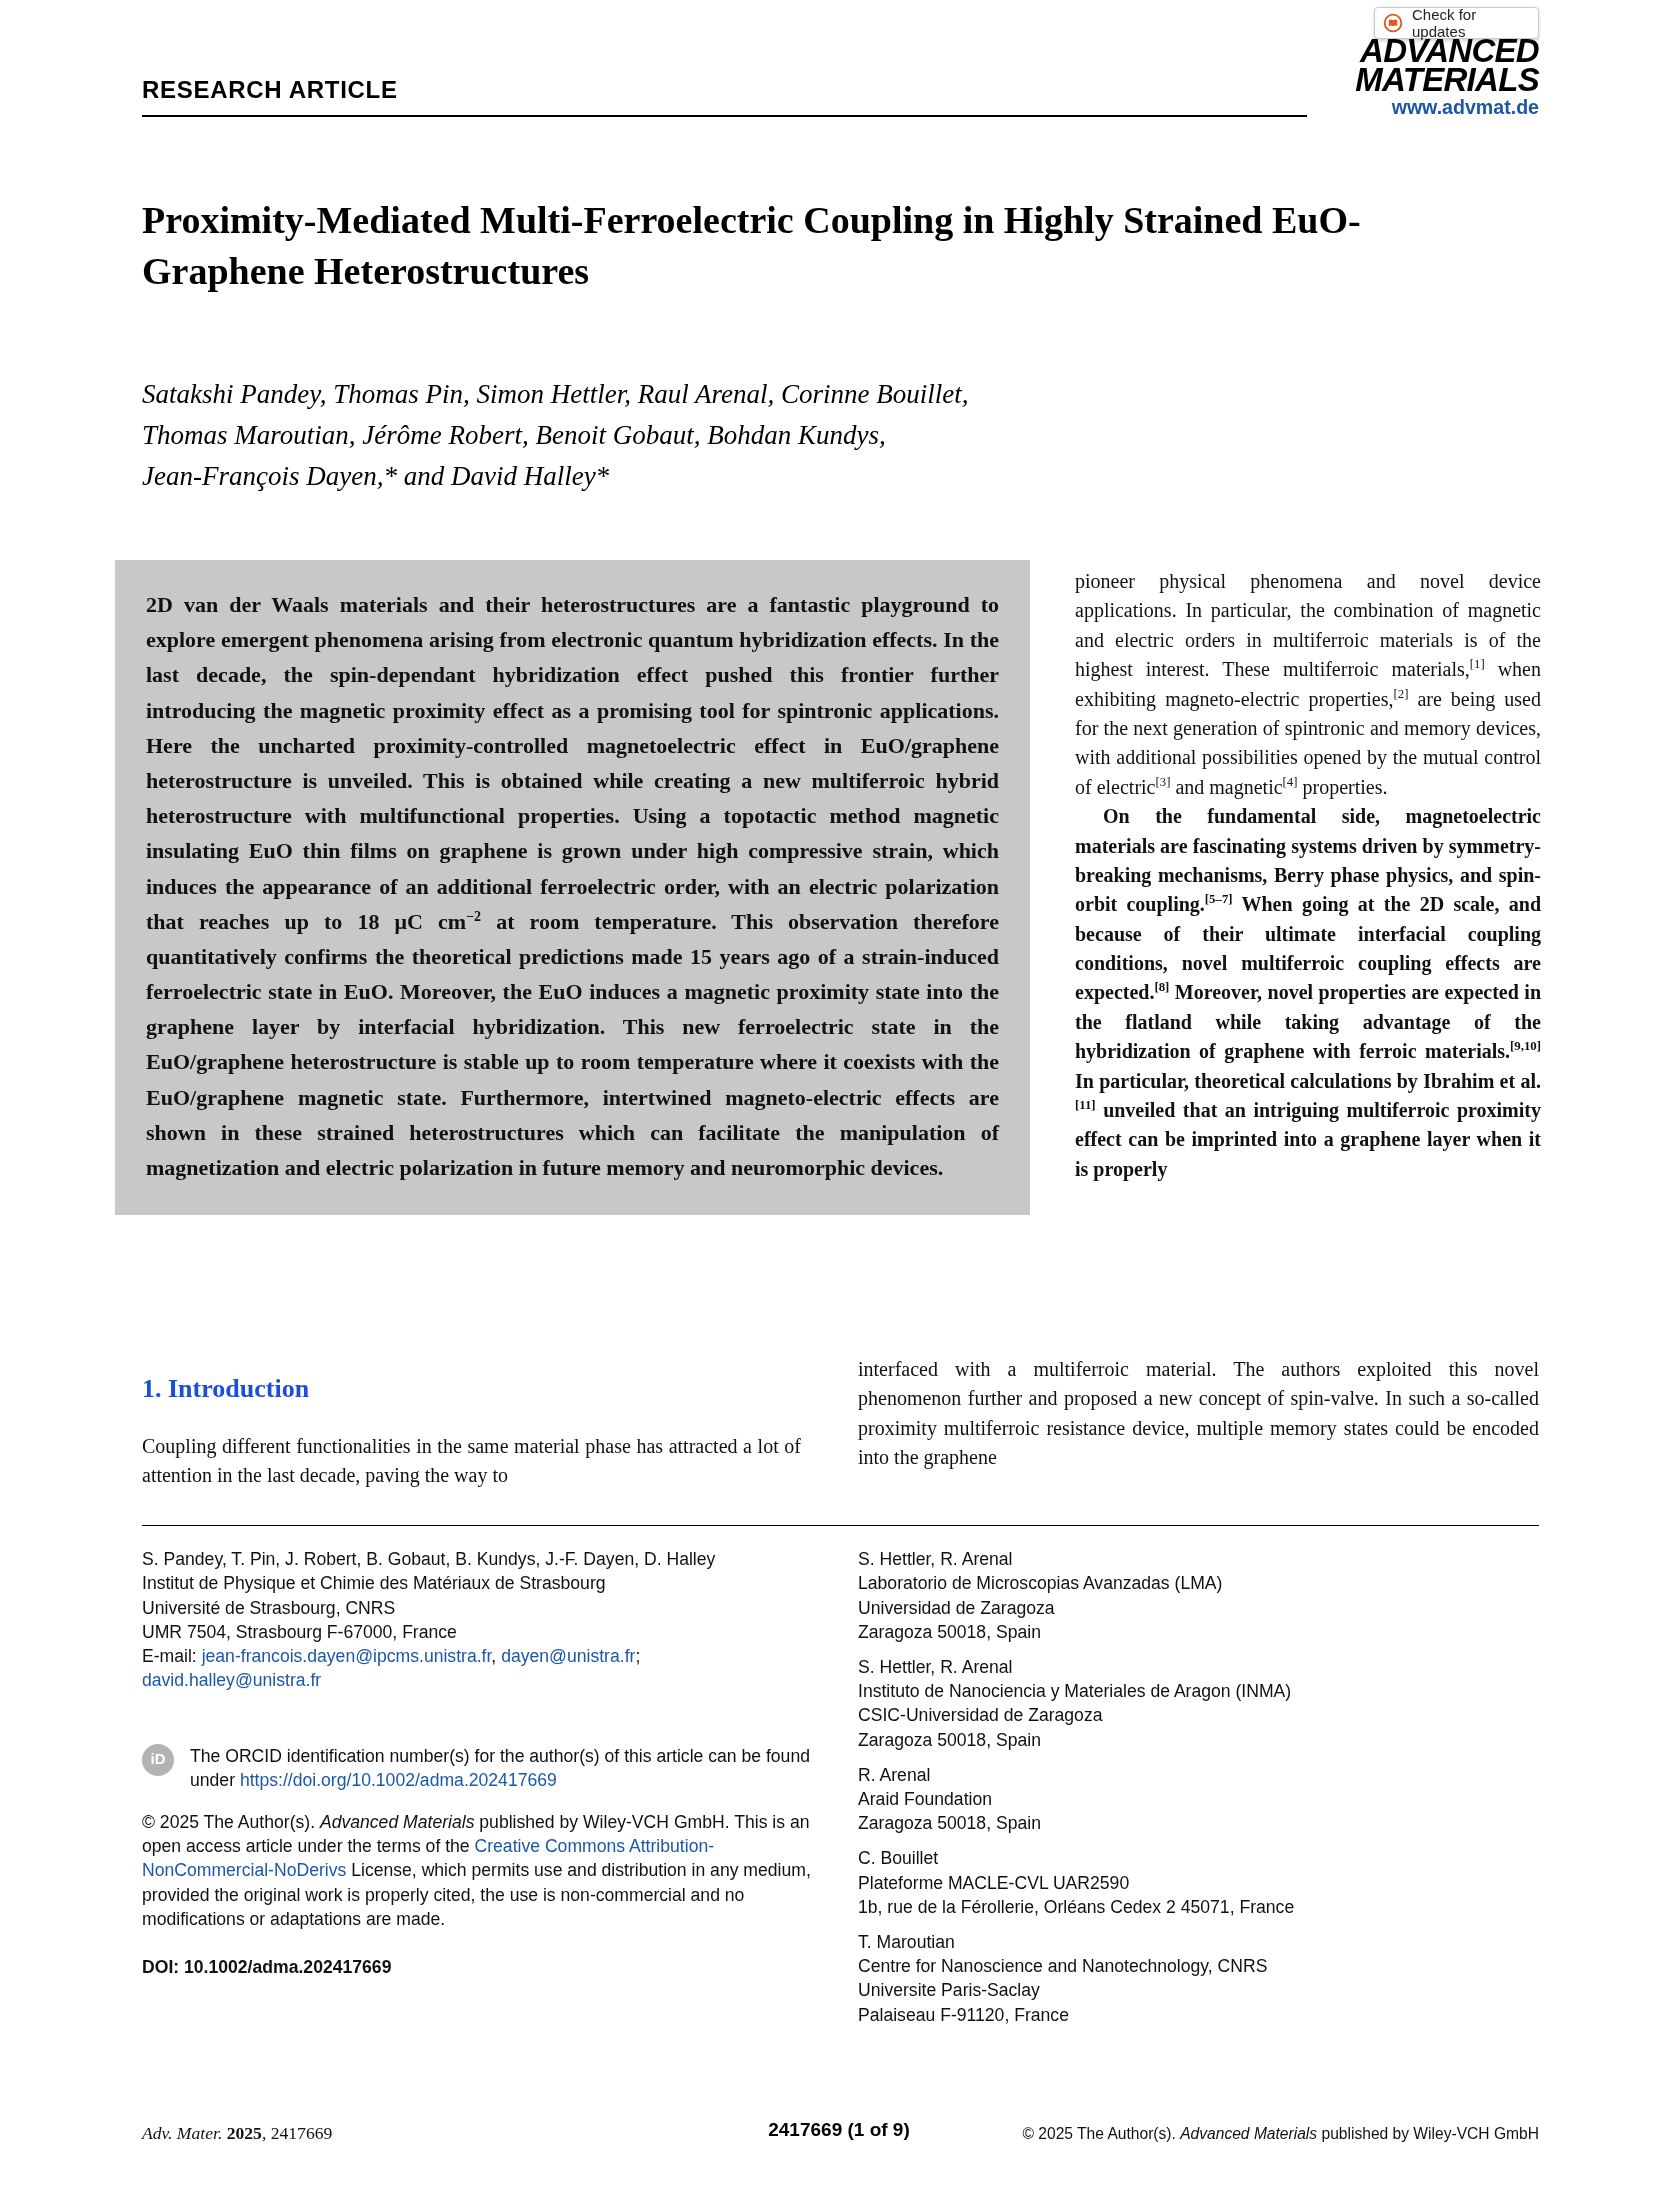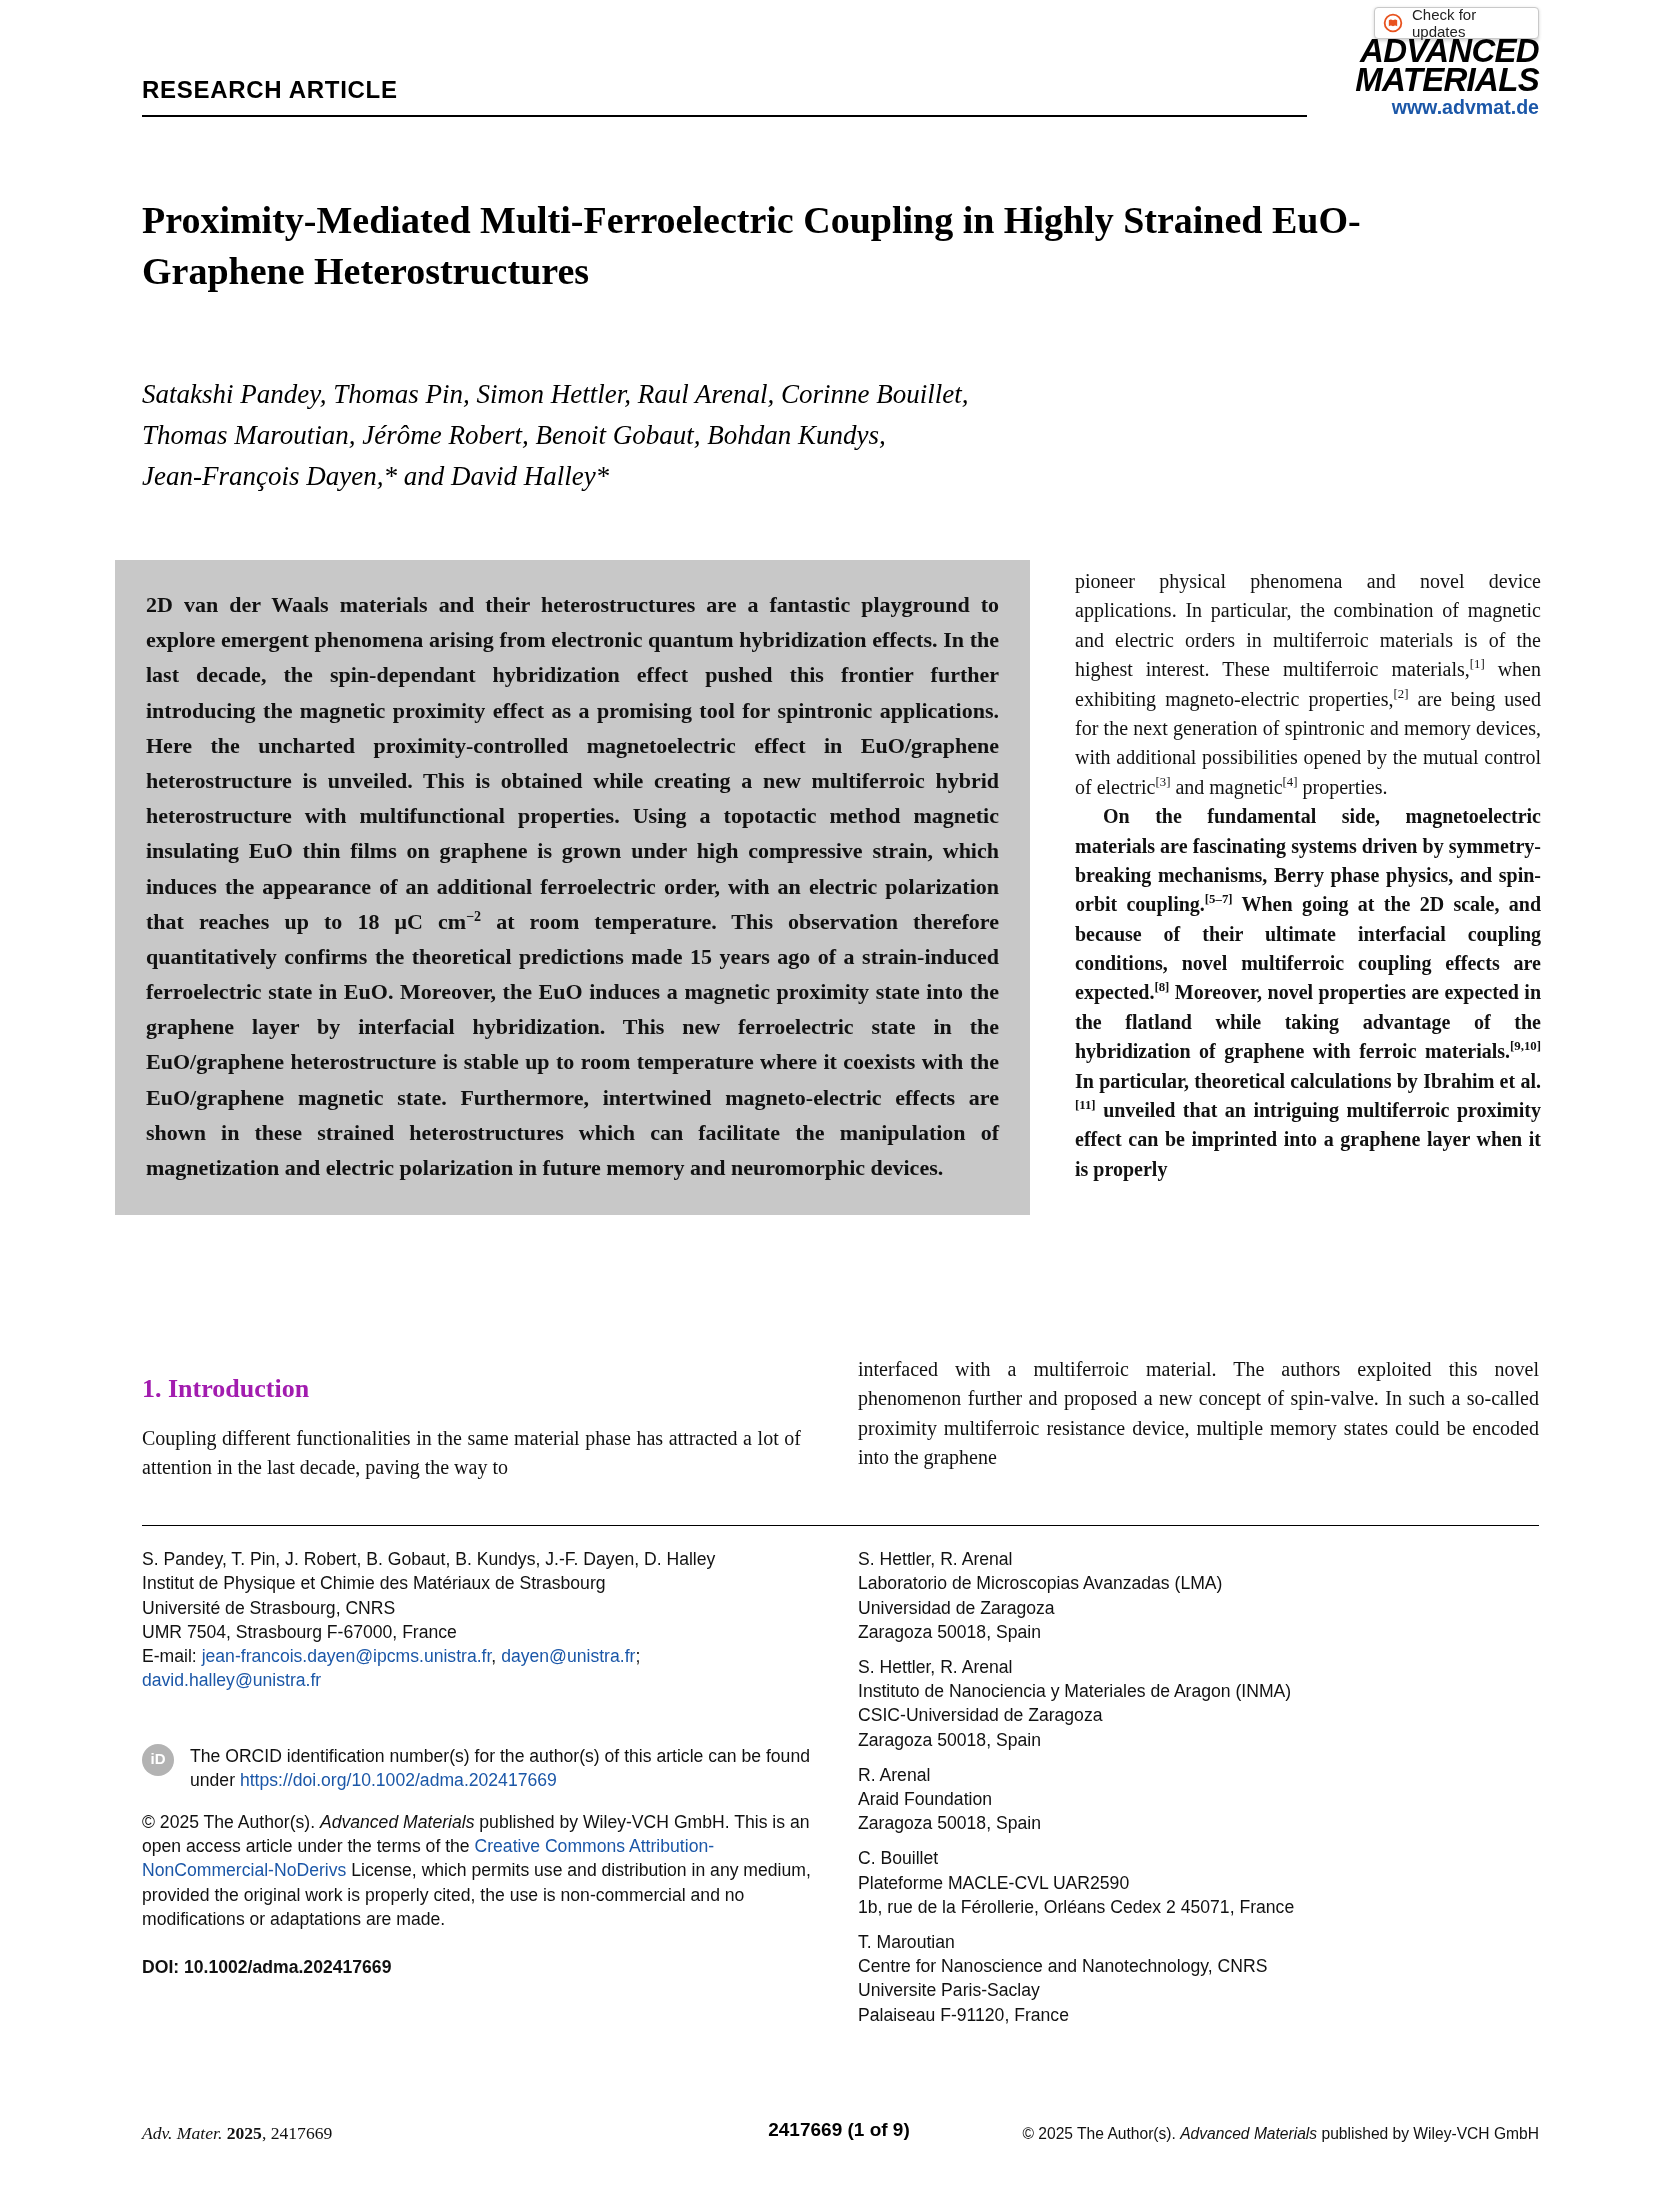--- a/index.html
+++ b/index.html
@@ -22,21 +22,21 @@
   .authors{position:absolute;left:142px;top:374px;width:1259px;font-style:italic;font-size:27px;line-height:1.52;white-space:pre-line;color:#000;}
 
   .abstract{position:absolute;left:115px;top:560px;width:915px;background:var(--abstract-bg,#c8c8c8);padding:27px 31px 30px 31px;}
   .abstract p{font-family:Liberation Serif, serif;font-weight:bold;font-size:22px;line-height:1.6;text-align:justify;color:#111;}
 
   .body-text{font-size:20px;line-height:1.47;text-align:justify;}
   .col-narrow{position:absolute;left:1075px;top:567px;width:466px;}
   .col-narrow .indent{text-indent:1.4em;font-weight:bold;}
   .col-rightfull{position:absolute;left:858px;top:1355px;width:681px;}
   .col-left{position:absolute;left:142px;top:1374px;width:659px;}
-  .col-left h2{font-size:26px;font-weight:bold;margin-bottom:20px;color:#a21caf;}
+  .col-left h2{font-size:26px;font-weight:bold;margin-bottom:28px;color:#1d4ed8;}
 
   .fn-rule{position:absolute;left:142px;top:1525px;width:1397px;height:1.4px;background:#000;}
   .fn{font-family:"Liberation Sans",sans-serif;font-size:17.6px;line-height:1.38;color:#111;}
   .fn-left{position:absolute;left:142px;top:1547px;width:677px;}
   .fn-right{position:absolute;left:858px;top:1547px;width:683px;}
   .pre{white-space:pre-line;}
   .fn-group{margin-bottom:10.8px;}
   .orcid-row{display:flex;gap:16px;margin-top:51px;align-items:flex-start;}
   .orcid-icon{width:32px;height:32px;border-radius:50%;background:#b3b3b3;color:#fff;font-family:"Liberation Sans",sans-serif;font-weight:bold;font-size:15px;display:flex;align-items:center;justify-content:center;flex:0 0 auto;}
   .license{margin-top:17.6px;}

